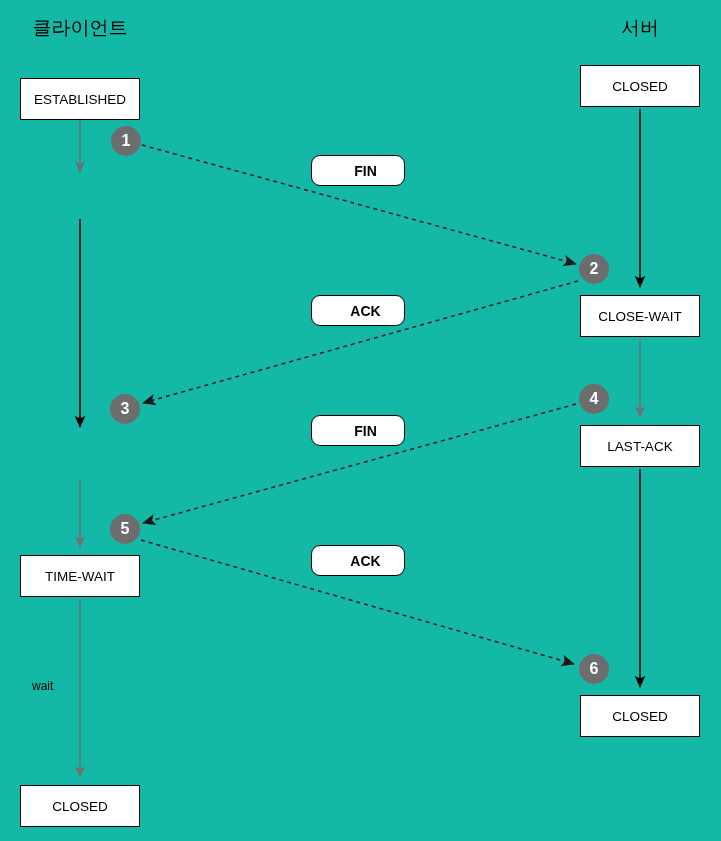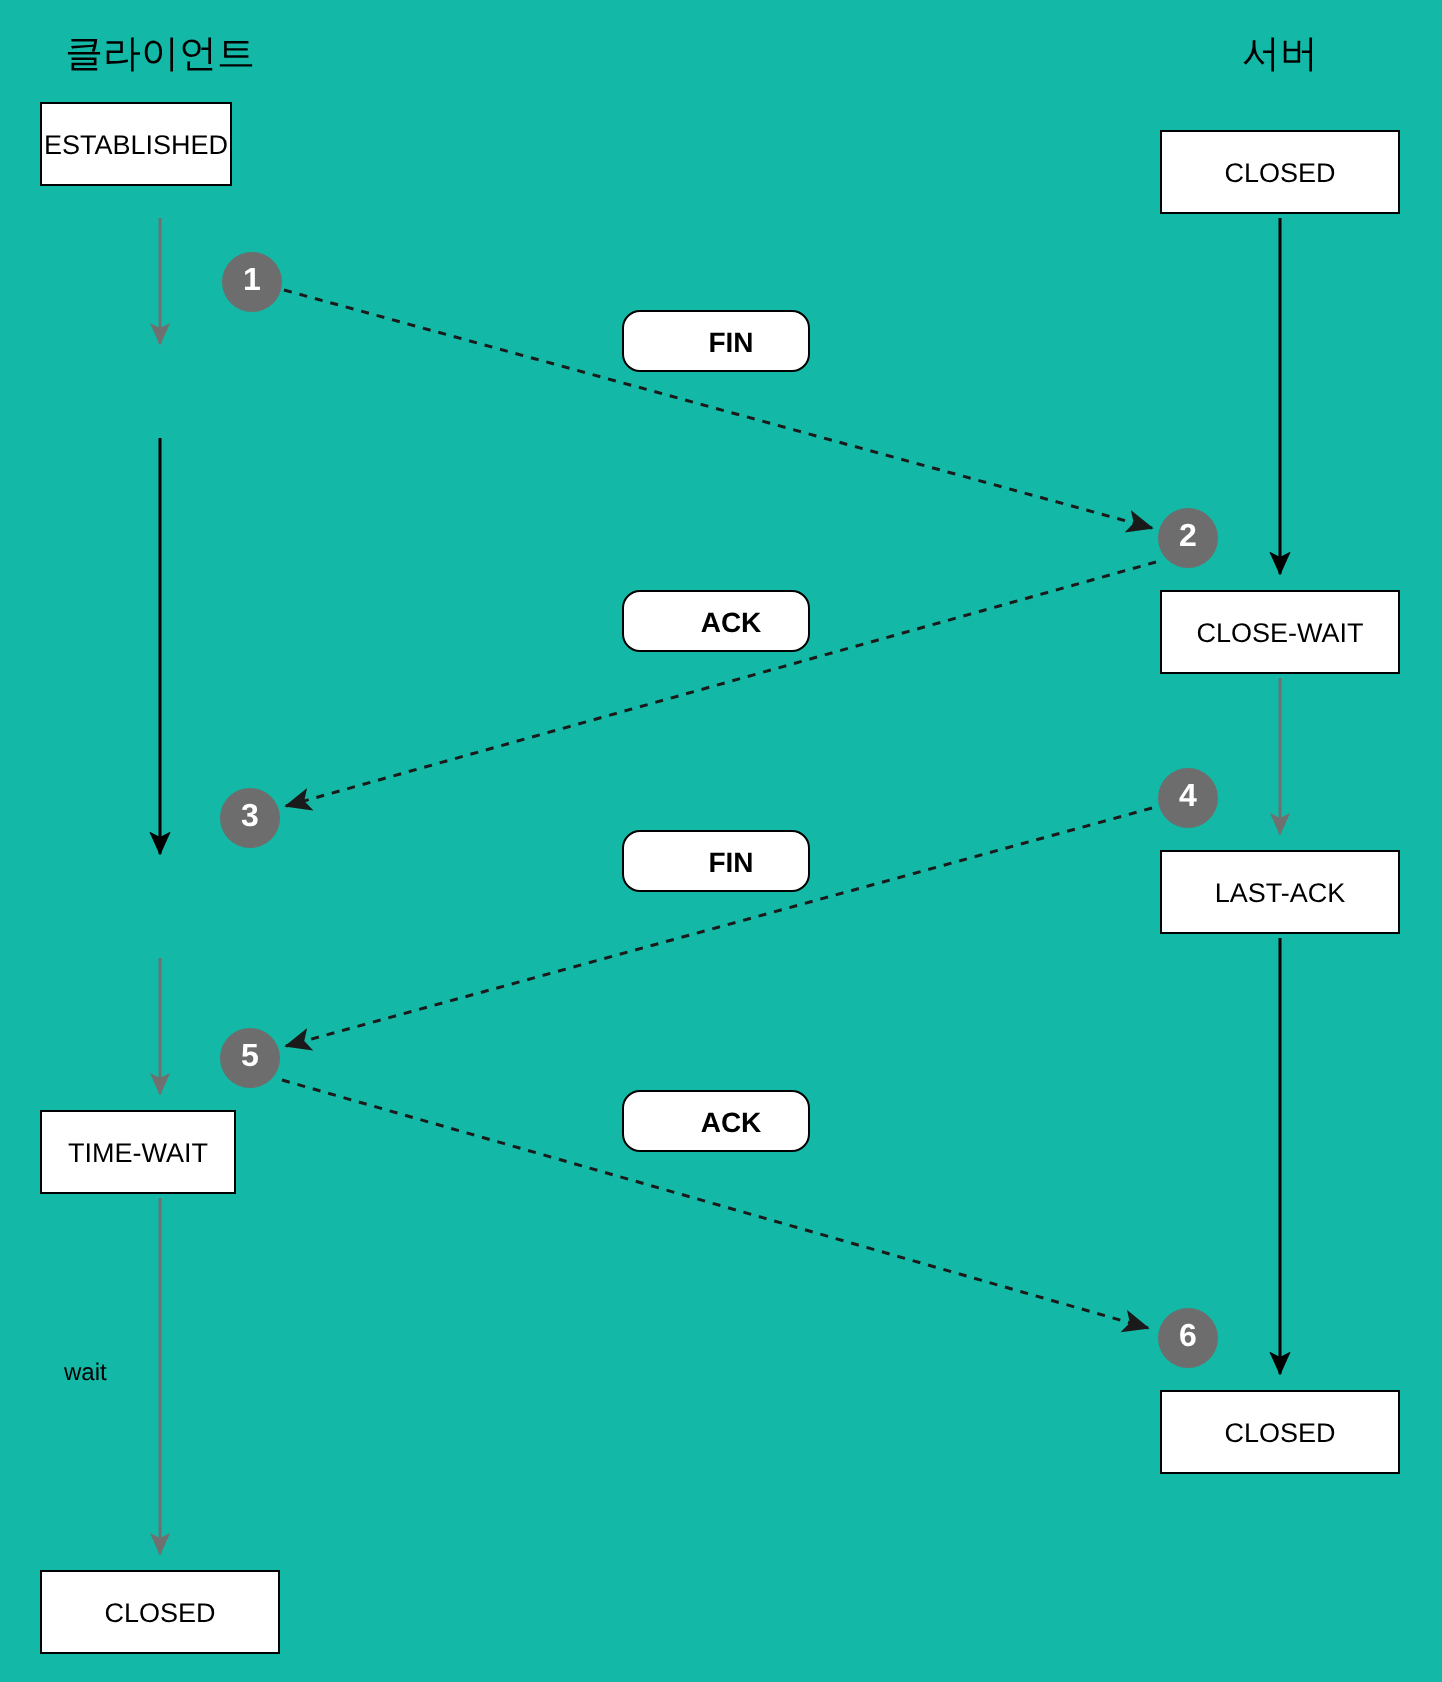--- a/index.html
+++ b/index.html
@@ -119,22 +119,22 @@
     <line x1="578" y1="281" x2="143" y2="403" stroke="#1a1a1a" stroke-width="1.5" stroke-dasharray="4 4" marker-end="url(#arrow-dash)"></line>
 
     <line x1="576" y1="404" x2="143" y2="523" stroke="#1a1a1a" stroke-width="1.5" stroke-dasharray="4 4" marker-end="url(#arrow-dash)"></line>
 
     <line x1="141" y1="540" x2="574" y2="664" stroke="#1a1a1a" stroke-width="1.5" stroke-dasharray="4 4" marker-end="url(#arrow-dash)"></line>
   </svg>
 
   <div class="col-title" style="left:20px; top:18px; width:120px;">클라이언트</div>
   <div class="col-title" style="left:580px; top:18px; width:120px;">서버</div>
 
-  <div class="state-box" style="left:20px; top:51px; width:96px; height:42px;text-align:right;">ESTABLISHED</div>
-  <div class="state-box" style="left:20px; top:555px; width:98px; height:42px;">TIME-WAIT</div>
+  <div class="state-box" style="left:20px; top:78px; width:120px; height:42px;text-align:right;">ESTABLISHED</div>
+  <div class="state-box" style="left:20px; top:555px; width:120px; height:42px;">TIME-WAIT</div>
   <div class="state-box" style="left:20px; top:785px; width:120px; height:42px;">CLOSED</div>
 
   <div class="state-box" style="left:580px; top:65px; width:120px; height:42px;">CLOSED</div>
   <div class="state-box" style="left:580px; top:295px; width:120px; height:42px;">CLOSE-WAIT</div>
   <div class="state-box" style="left:580px; top:425px; width:120px; height:42px;">LAST-ACK</div>
   <div class="state-box" style="left:580px; top:695px; width:120px; height:42px;">CLOSED</div>
 
   <div class="msg-box" style="left:311px; top:155px; width:94px; height:31px;">FIN</div>
   <div class="msg-box" style="left:311px; top:295px; width:94px; height:31px;">ACK</div>
   <div class="msg-box" style="left:311px; top:415px; width:94px; height:31px;">FIN</div>

